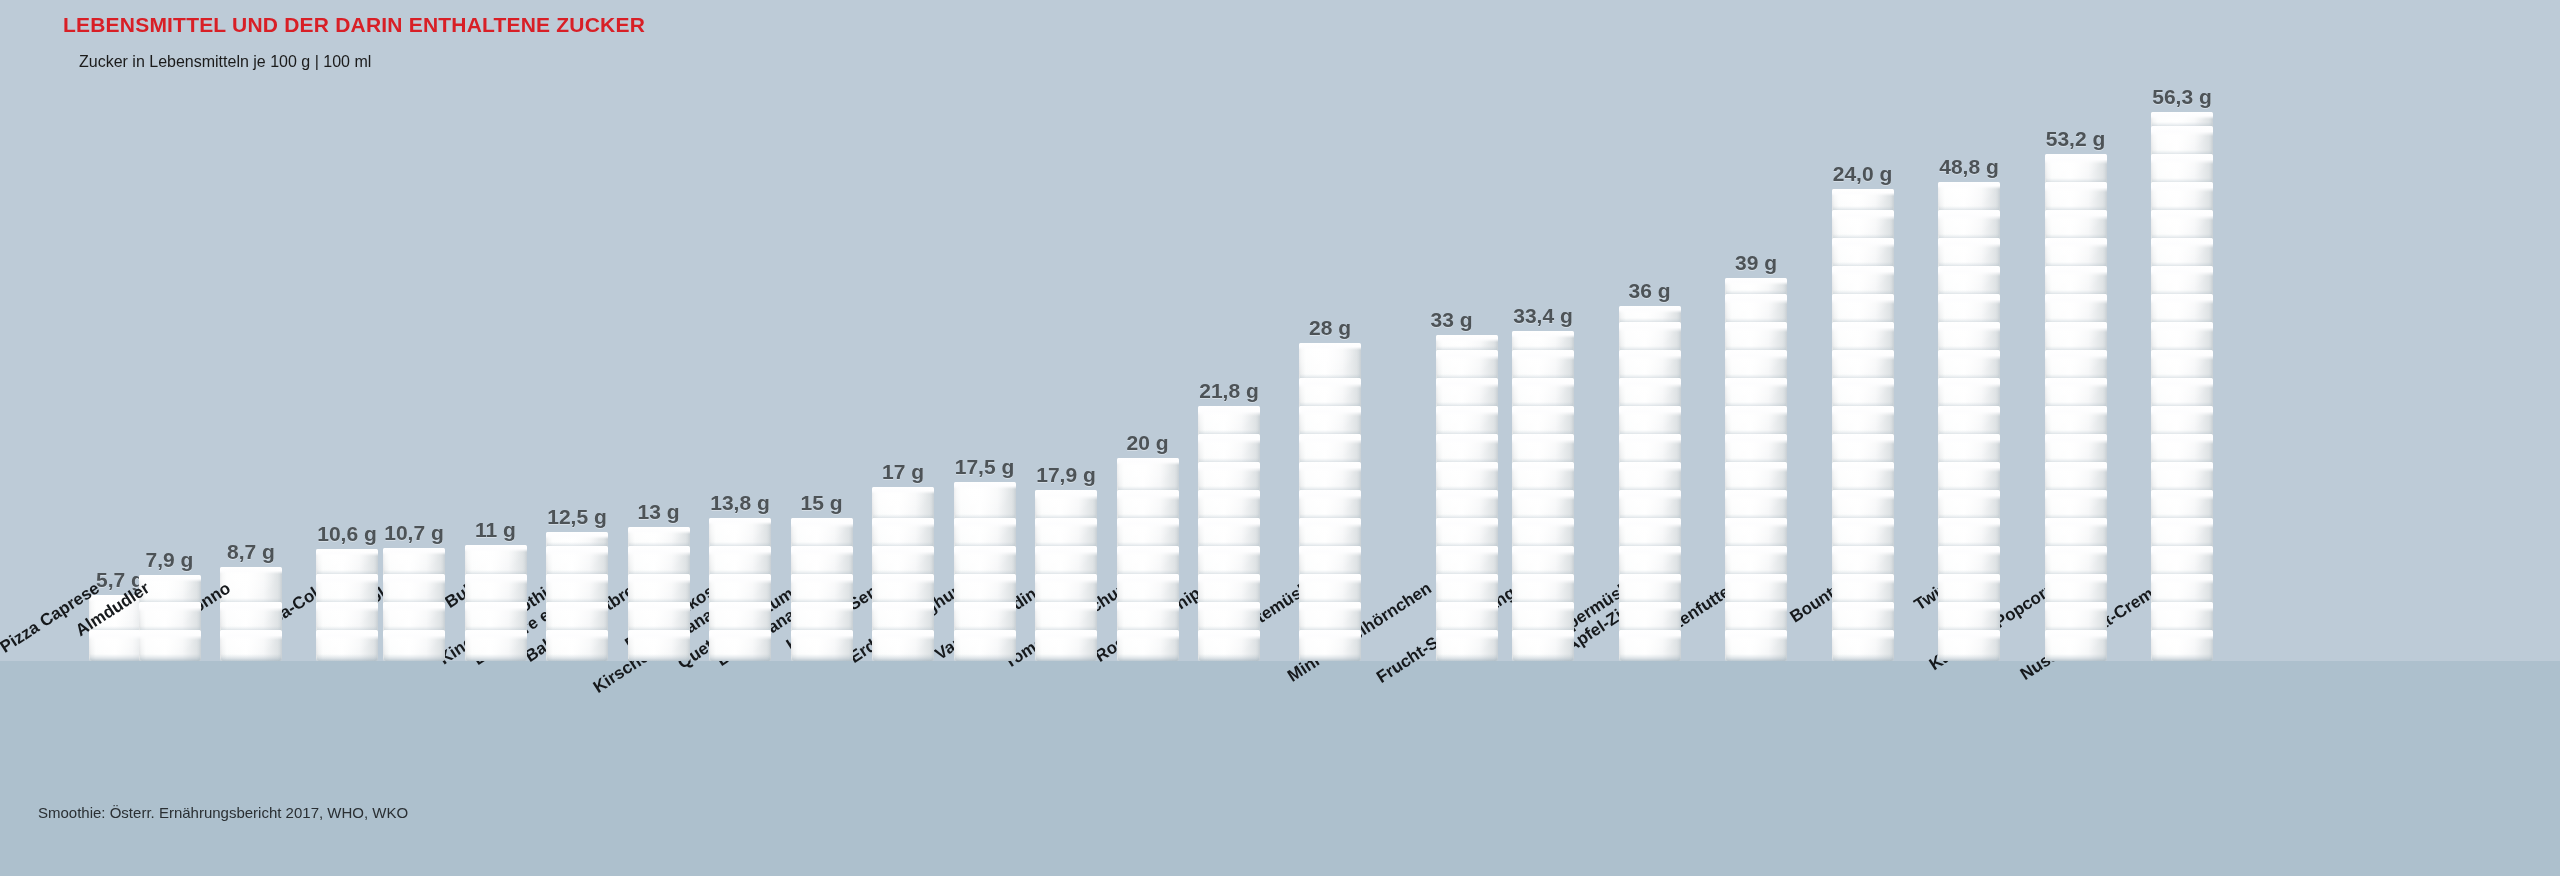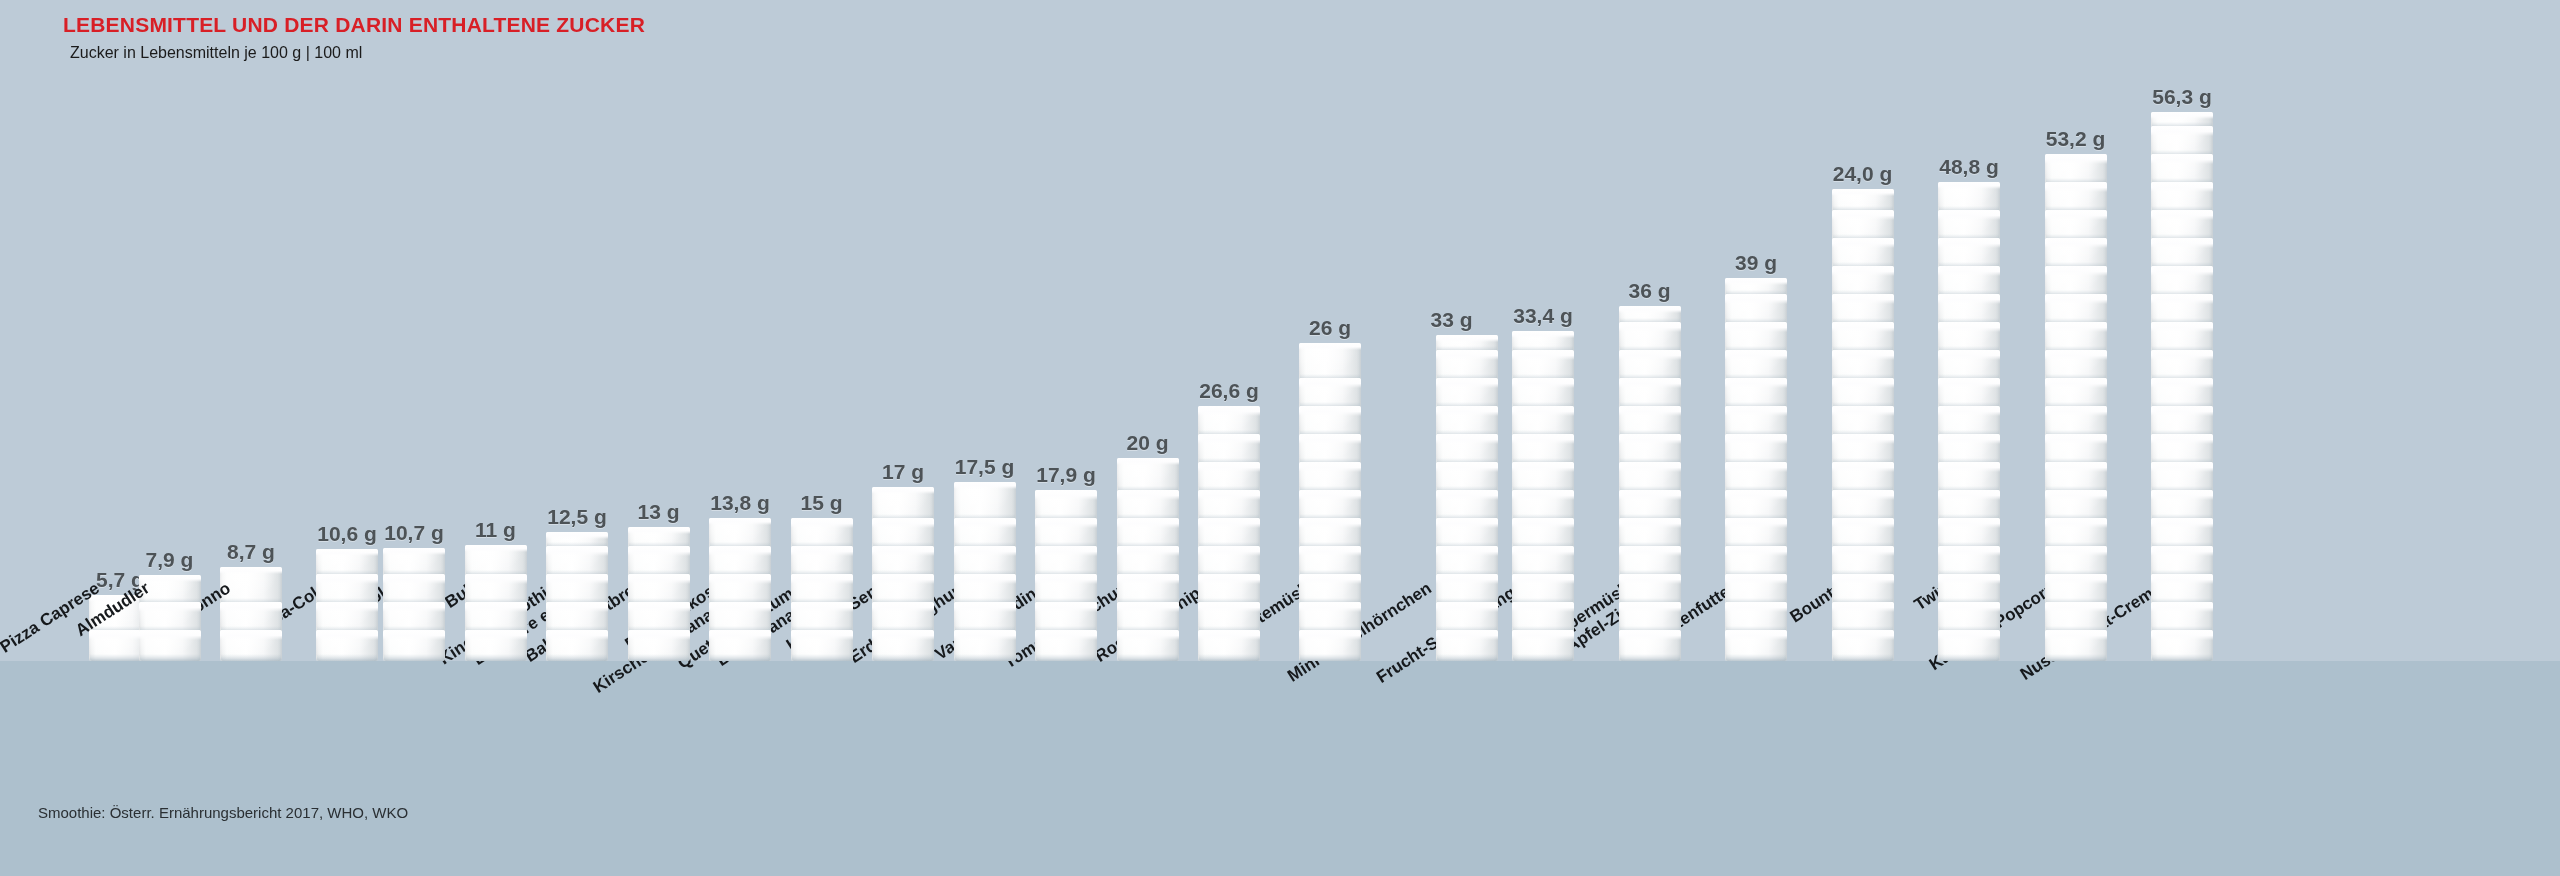--- a/index.html
+++ b/index.html
@@ -50,21 +50,21 @@
     font-weight: bold;
     color: #d81f26;
     letter-spacing: 0.2px;
     margin: 0 0 5px 0;
     white-space: nowrap;
   }
   .subtitle {
     font-size: 16px;
     font-weight: normal;
     color: #1b1b1b;
-    margin: 7px;
+    margin: 16px;
     white-space: nowrap;
   }
 
   
   .source {
     position: absolute;
     left: 38px;
     top: 804px;
     font-size: 15px;
     color: #2a2f33;
@@ -363,38 +363,38 @@
       <div class="bar" style="left: 1198px; bottom: 215px;">
         <div class="cube" style="height: 31px; z-index: 100;"></div>
         <div class="cube" style="height: 31px; z-index: 99;"></div>
         <div class="cube" style="height: 31px; z-index: 98;"></div>
         <div class="cube" style="height: 31px; z-index: 97;"></div>
         <div class="cube" style="height: 31px; z-index: 96;"></div>
         <div class="cube" style="height: 31px; z-index: 95;"></div>
         <div class="cube" style="height: 31px; z-index: 94;"></div>
         <div class="cube" style="height: 31px; z-index: 93;"></div>
         <div class="cube" style="height: 31px; z-index: 92;"></div>
-        <div class="value">26,6 g</div>
+        <div class="value">21,8 g</div>
         <div class="cat">
           <span>Rosmarin-Chips</span>
         </div>
       </div>
       <div class="bar" style="left: 1299px; bottom: 215px;">
         <div class="cube" style="height: 31px; z-index: 100;"></div>
         <div class="cube" style="height: 31px; z-index: 99;"></div>
         <div class="cube" style="height: 31px; z-index: 98;"></div>
         <div class="cube" style="height: 31px; z-index: 97;"></div>
         <div class="cube" style="height: 31px; z-index: 96;"></div>
         <div class="cube" style="height: 31px; z-index: 95;"></div>
         <div class="cube" style="height: 31px; z-index: 94;"></div>
         <div class="cube" style="height: 31px; z-index: 93;"></div>
         <div class="cube" style="height: 31px; z-index: 92;"></div>
         <div class="cube" style="height: 31px; z-index: 91;"></div>
         <div class="cube partial" style="height: 38px;"></div>
-        <div class="value">26 g</div>
+        <div class="value">28 g</div>
         <div class="cat">
           <span>Früchtemüsli</span>
         </div>
       </div>
       <div class="bar" style="left: 1405.5px; bottom: 215px; padding-left: 30px;">
         <div class="cube" style="height: 31px; z-index: 100;"></div>
         <div class="cube" style="height: 31px; z-index: 99;"></div>
         <div class="cube" style="height: 31px; z-index: 98;"></div>
         <div class="cube" style="height: 31px; z-index: 97;"></div>
         <div class="cube" style="height: 31px; z-index: 96;"></div>

